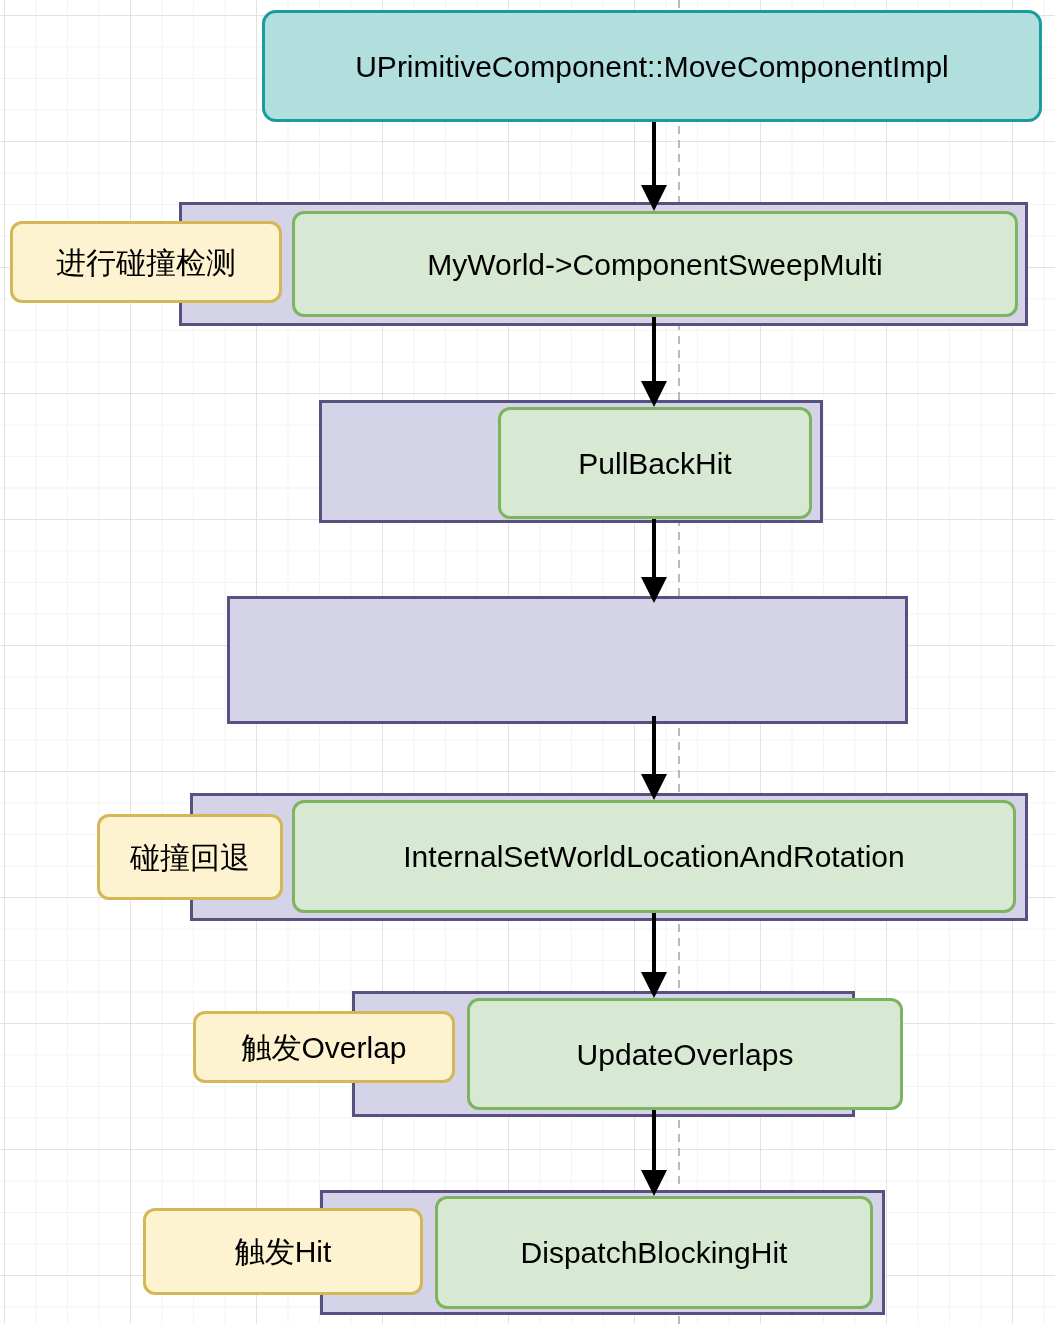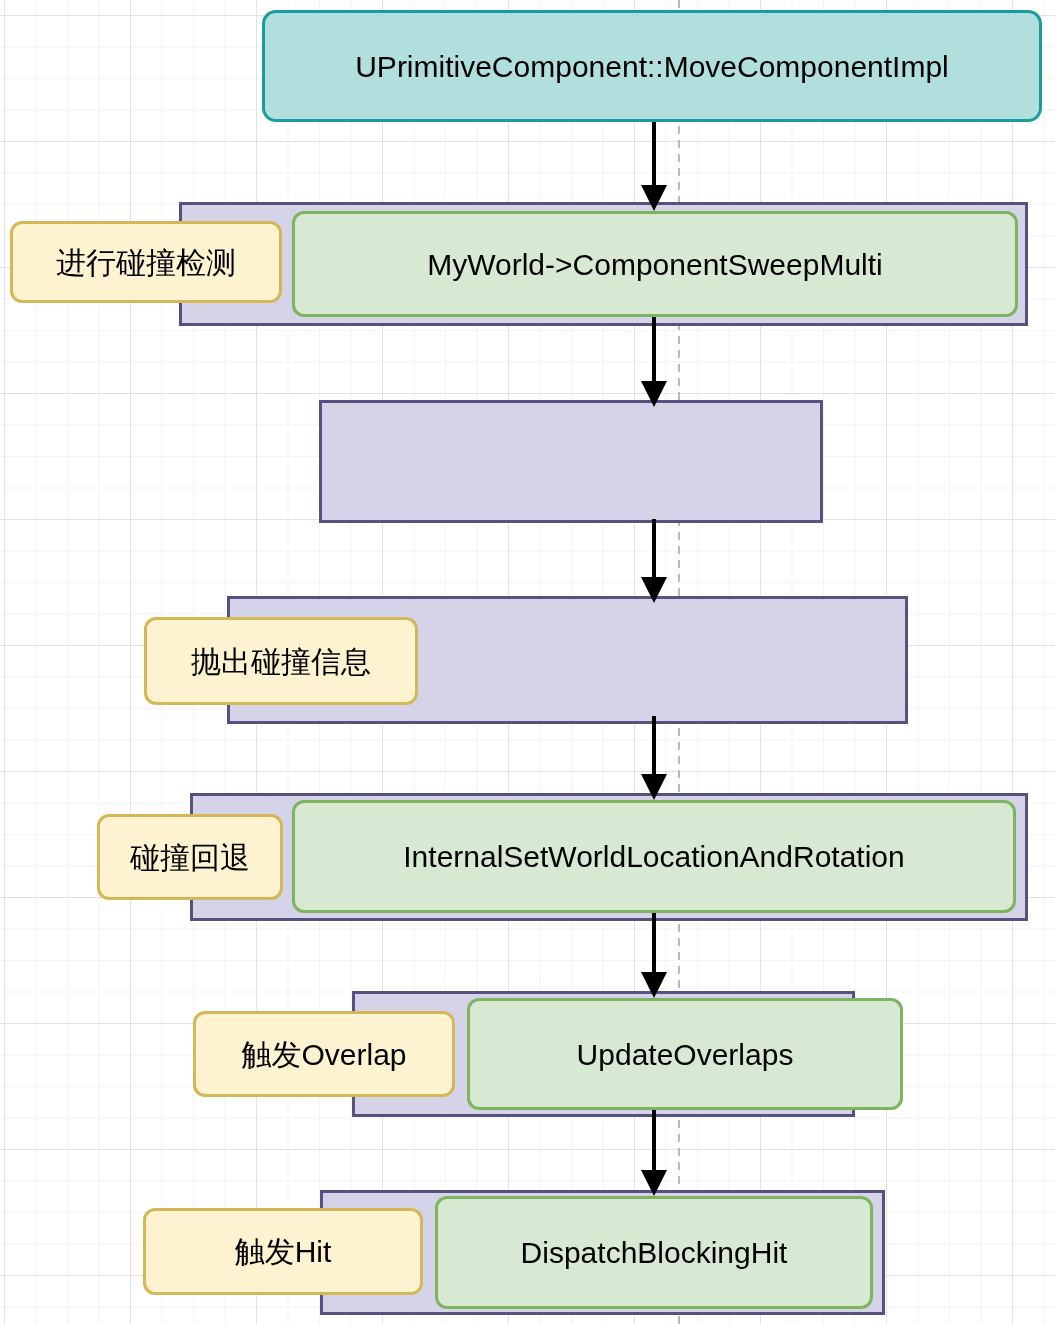--- a/index.html
+++ b/index.html
@@ -56,21 +56,21 @@
   .g2{left:498px;top:407px;width:314px;height:112px}
   .y2{left:193px;top:419px;width:279px;height:88px}
   .c3{left:227px;top:596px;width:681px;height:128px}
   .g3{left:437px;top:603px;width:436px;height:113px}
   .y3{left:144px;top:617px;width:274px;height:88px}
   .c4{left:190px;top:793px;width:838px;height:128px}
   .g4{left:292px;top:800px;width:724px;height:113px}
   .y4{left:97px;top:814px;width:186px;height:86px}
   .c5{left:352px;top:991px;width:503px;height:126px}
   .g5{left:467px;top:998px;width:436px;height:112px}
-  .y5{left:193px;top:1011px;width:262px;height:86px}
+  .y5{left:193px;top:1011px;width:262px;height:72px}
   .c6{left:320px;top:1190px;width:565px;height:125px}
   .g6{left:435px;top:1196px;width:438px;height:113px}
   .y6{left:143px;top:1208px;width:280px;height:87px}
   .a1{top:122px;height:89px}
   .a2{top:317px;height:90px}
   .a3{top:519px;height:84px}
   .a4{top:716px;height:84px}
   .a5{top:913px;height:85px}
   .a6{top:1110px;height:86px}
 </style>
@@ -106,23 +106,23 @@
   <div class="arrow a6">
     <div class="shaft"></div>
     <div class="head"></div>
   </div>
 
   <div class="container c1"></div>
   <div class="box gnode g1">MyWorld-&gt;ComponentSweepMulti</div>
   <div class="box annotation y1">进行碰撞检测</div>
 
   <div class="container c2"></div>
+  <div class="box gnode g2">PullBackHit</div>
 
   <div class="container c3"></div>
-  <div class="box annotation y3">抛出碰撞信息</div>
 
   <div class="container c4"></div>
   <div class="box gnode g4">InternalSetWorldLocationAndRotation</div>
   <div class="box annotation y4">碰撞回退</div>
 
   <div class="container c5"></div>
   <div class="box gnode g5">UpdateOverlaps</div>
   <div class="box annotation y5">触发Overlap</div>
 
   <div class="container c6"></div>

